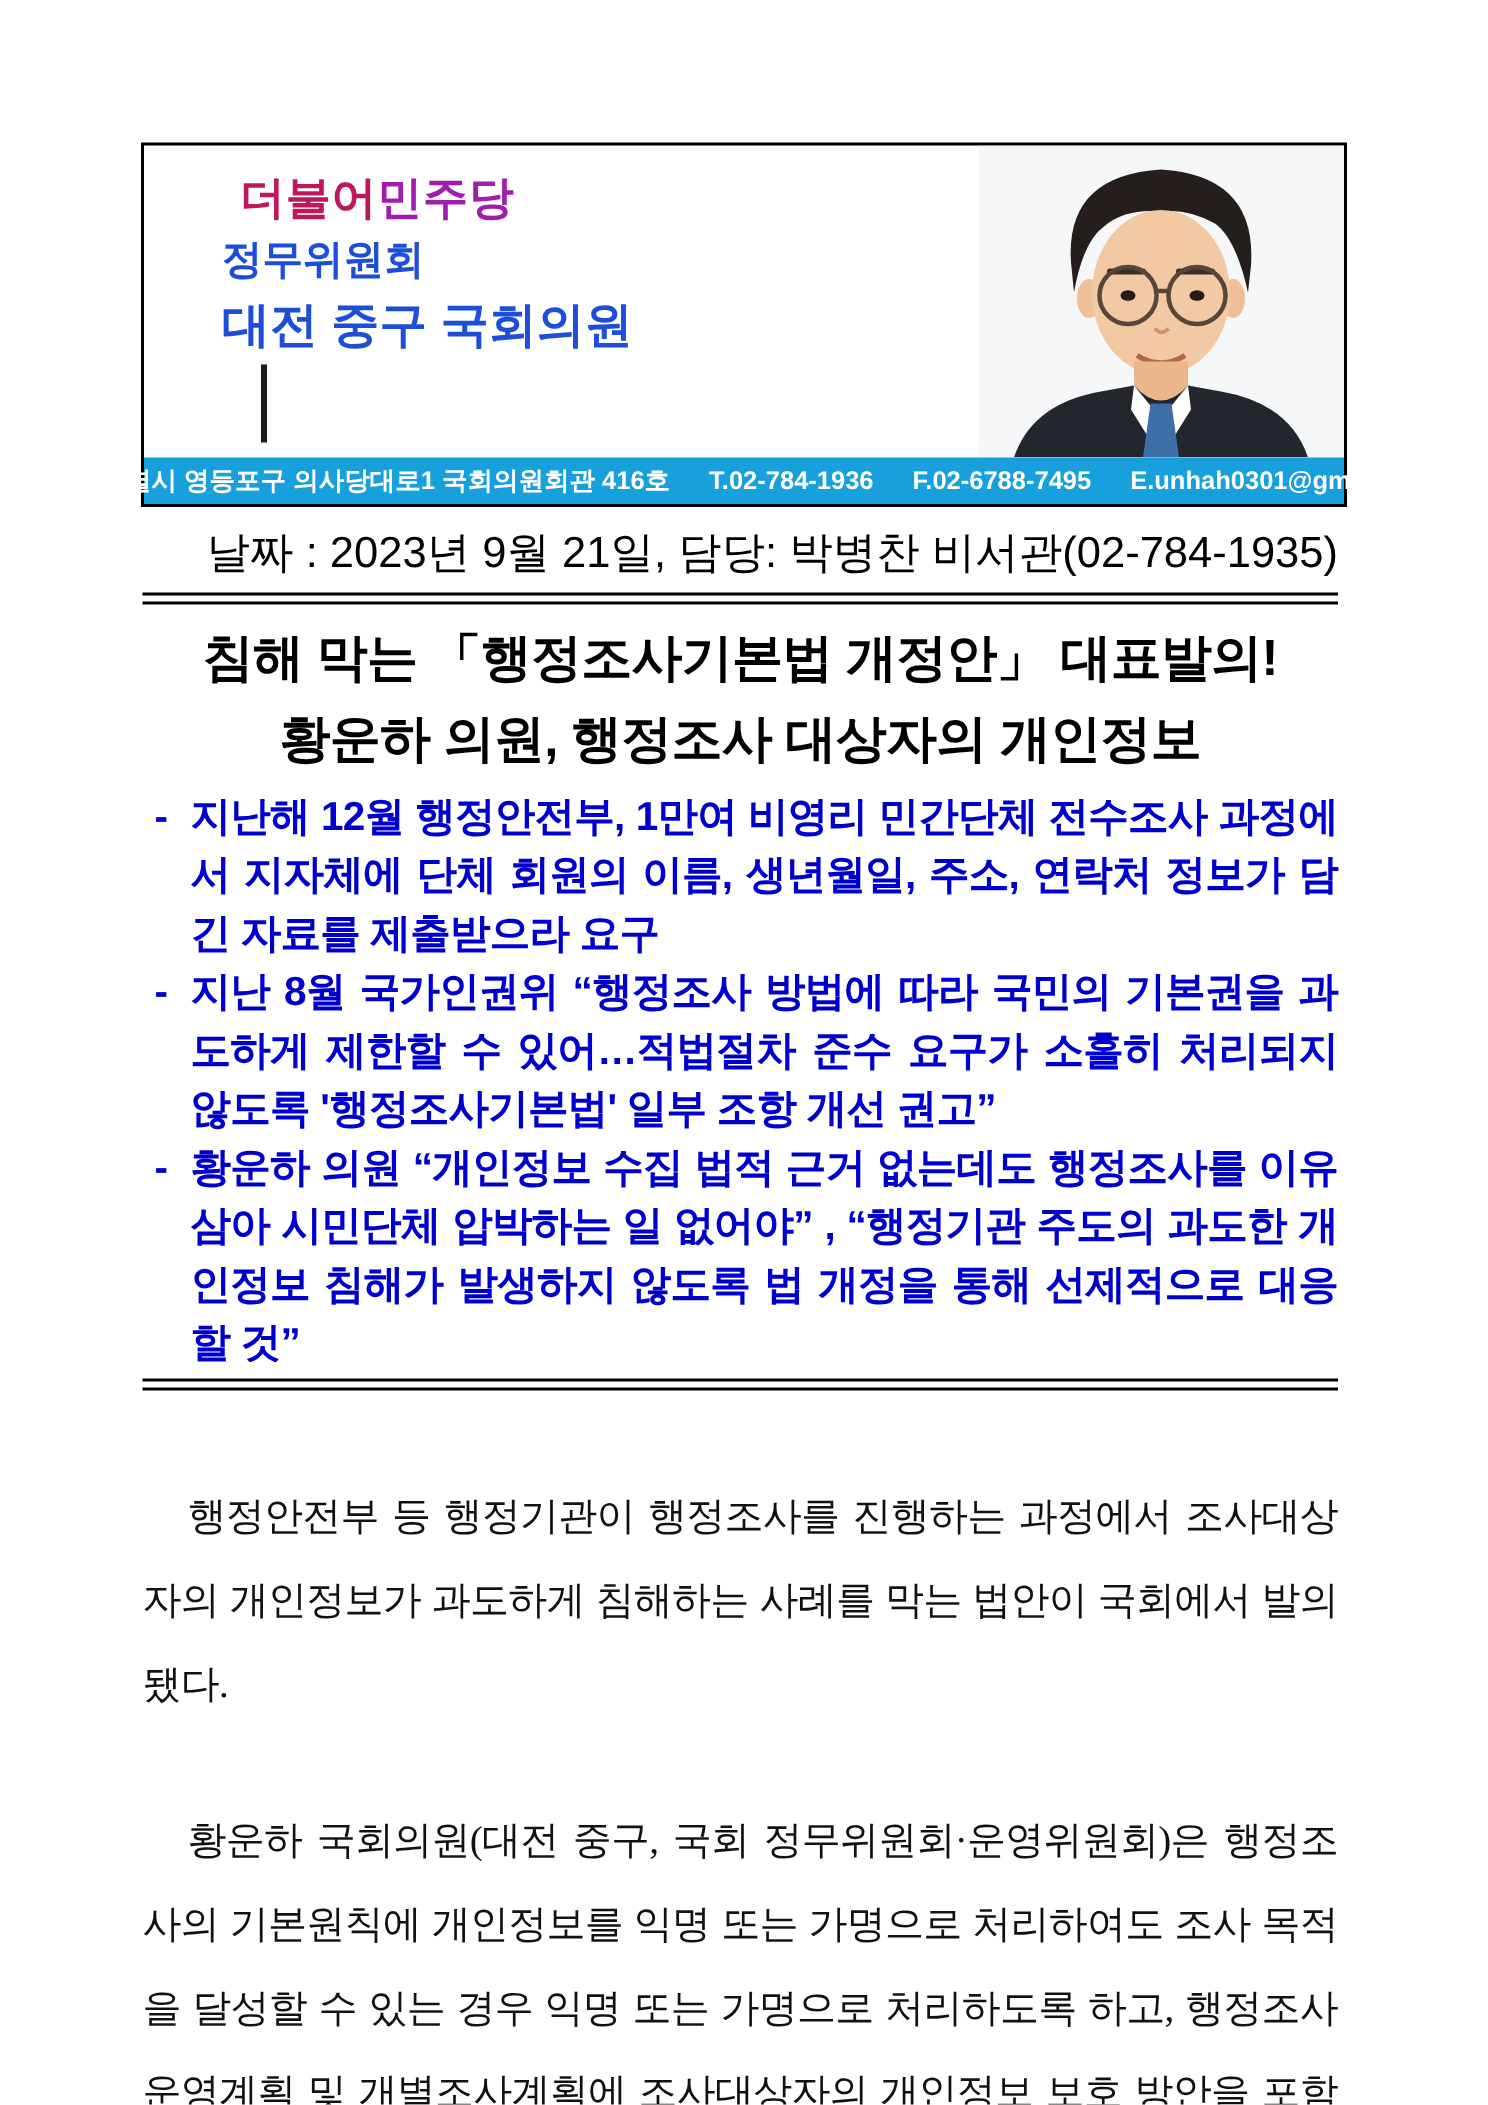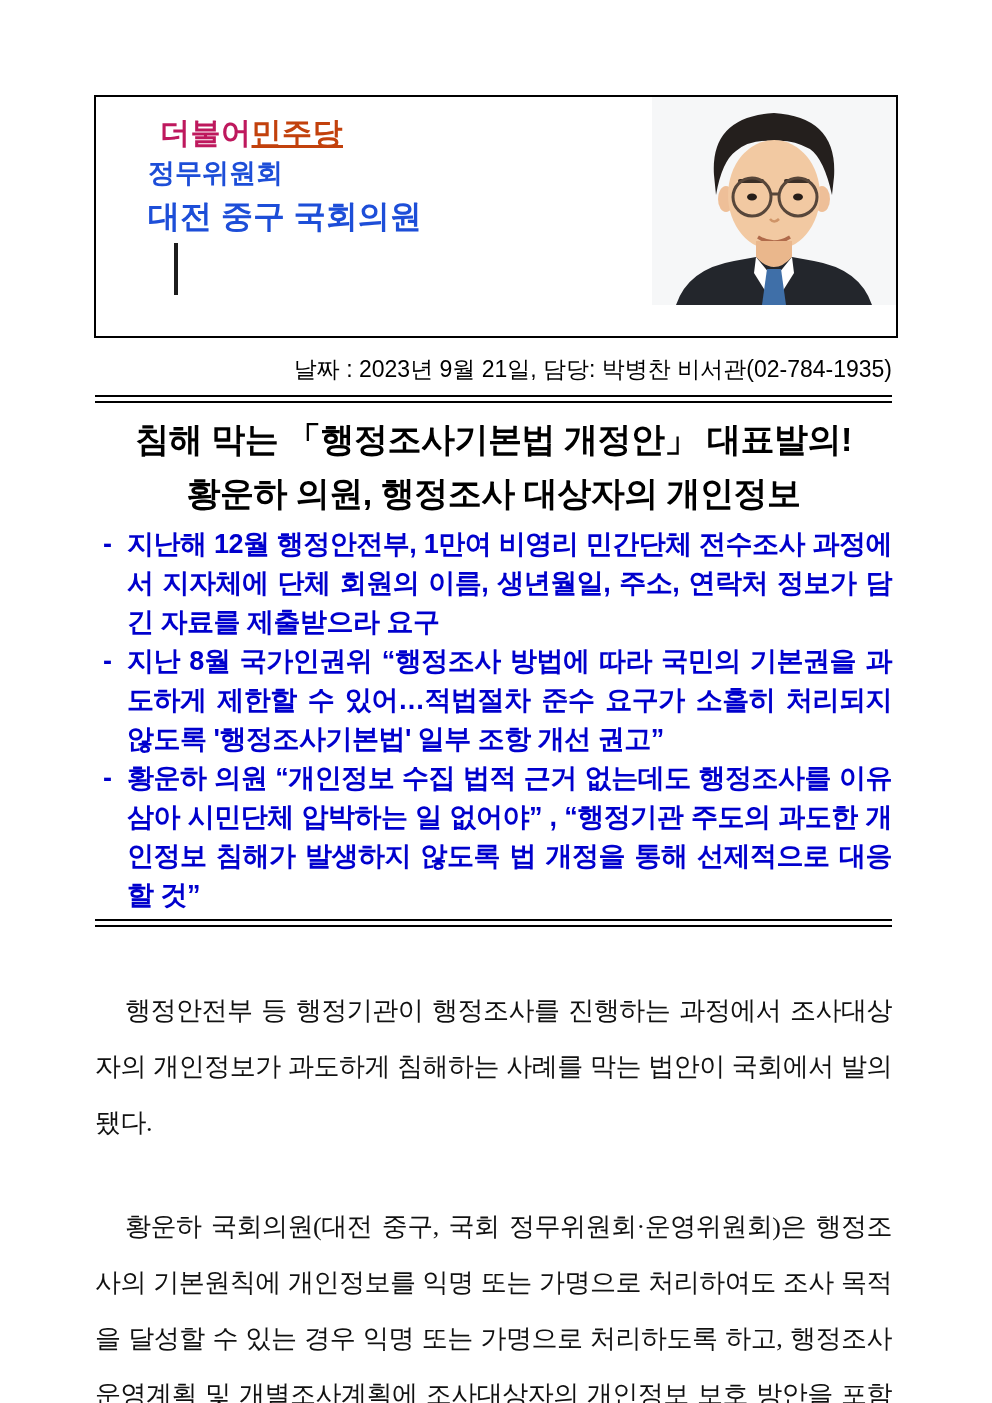--- a/index.html
+++ b/index.html
@@ -33,21 +33,21 @@
     flex: 1;
     padding: 20px 0 0 52px;
   }
   .party-line {
     font-size: 30px;
     font-weight: 800;
     letter-spacing: 0.5px;
     line-height: 32px;
   }
   .party-light { color: #be185d; margin-left: 12px; }
-  .party-dark  { color: #c2410c; text-decoration: underline; }
+  .party-dark  { color: #a21caf; }
   .committee {
     font-size: 27px;
     font-weight: 600;
     color: #1d4ed8;
     margin-top: 9px;
     line-height: 30px;
   }
   .district {
     font-size: 32px;
     font-weight: 800;
@@ -100,21 +100,21 @@
   }
 
   
   .content {
     margin-left: 95px;
     width: 797px;
   }
   .date-line {
     margin-top: 15px;
     text-align: right;
-    font-size: 23px;
+    font-size: 29px;
     font-weight: 500;
     color: #000;
     line-height: 32px;
   }
   .dbl-line {
     margin-top: 10px;
     height: 4px;
     border-top: 2px solid #000;
     border-bottom: 2px solid #000;
   }
@@ -207,20 +207,26 @@
           <rect x="104" y="144" width="36" height="32" fill="#eab78c"></rect>
 
           <path d="M24 208 Q36 172 82 164 L104 160 Q122 180 140 160 L162 164 Q208 172 220 208 Z" fill="#23262c"></path>
 
           <path d="M104 160 L122 182 L140 160 L142 176 L122 208 L102 176 Z" fill="#ffffff"></path>
 
           <path d="M115 172 L129 172 L134 208 L110 208 Z" fill="#3f6fa8"></path>
         </svg>
       </div>
     </div>
+    <div class="contact-bar">
+      <span>서울특별시 영등포구 의사당대로1 국회의원회관 416호</span>
+      <span>T.02-784-1936</span>
+      <span>F.02-6788-7495</span>
+      <span>E.unhah0301@gmail.com</span>
+    </div>
   </div>
 
   <div class="content">
 
     <div class="date-line">날짜 : 2023년 9월 21일, 담당: 박병찬 비서관(02-784-1935)</div>
 
     <div class="dbl-line"></div>
 
     <div class="headline">
       <div>침해 막는 「행정조사기본법 개정안」 대표발의!</div>

